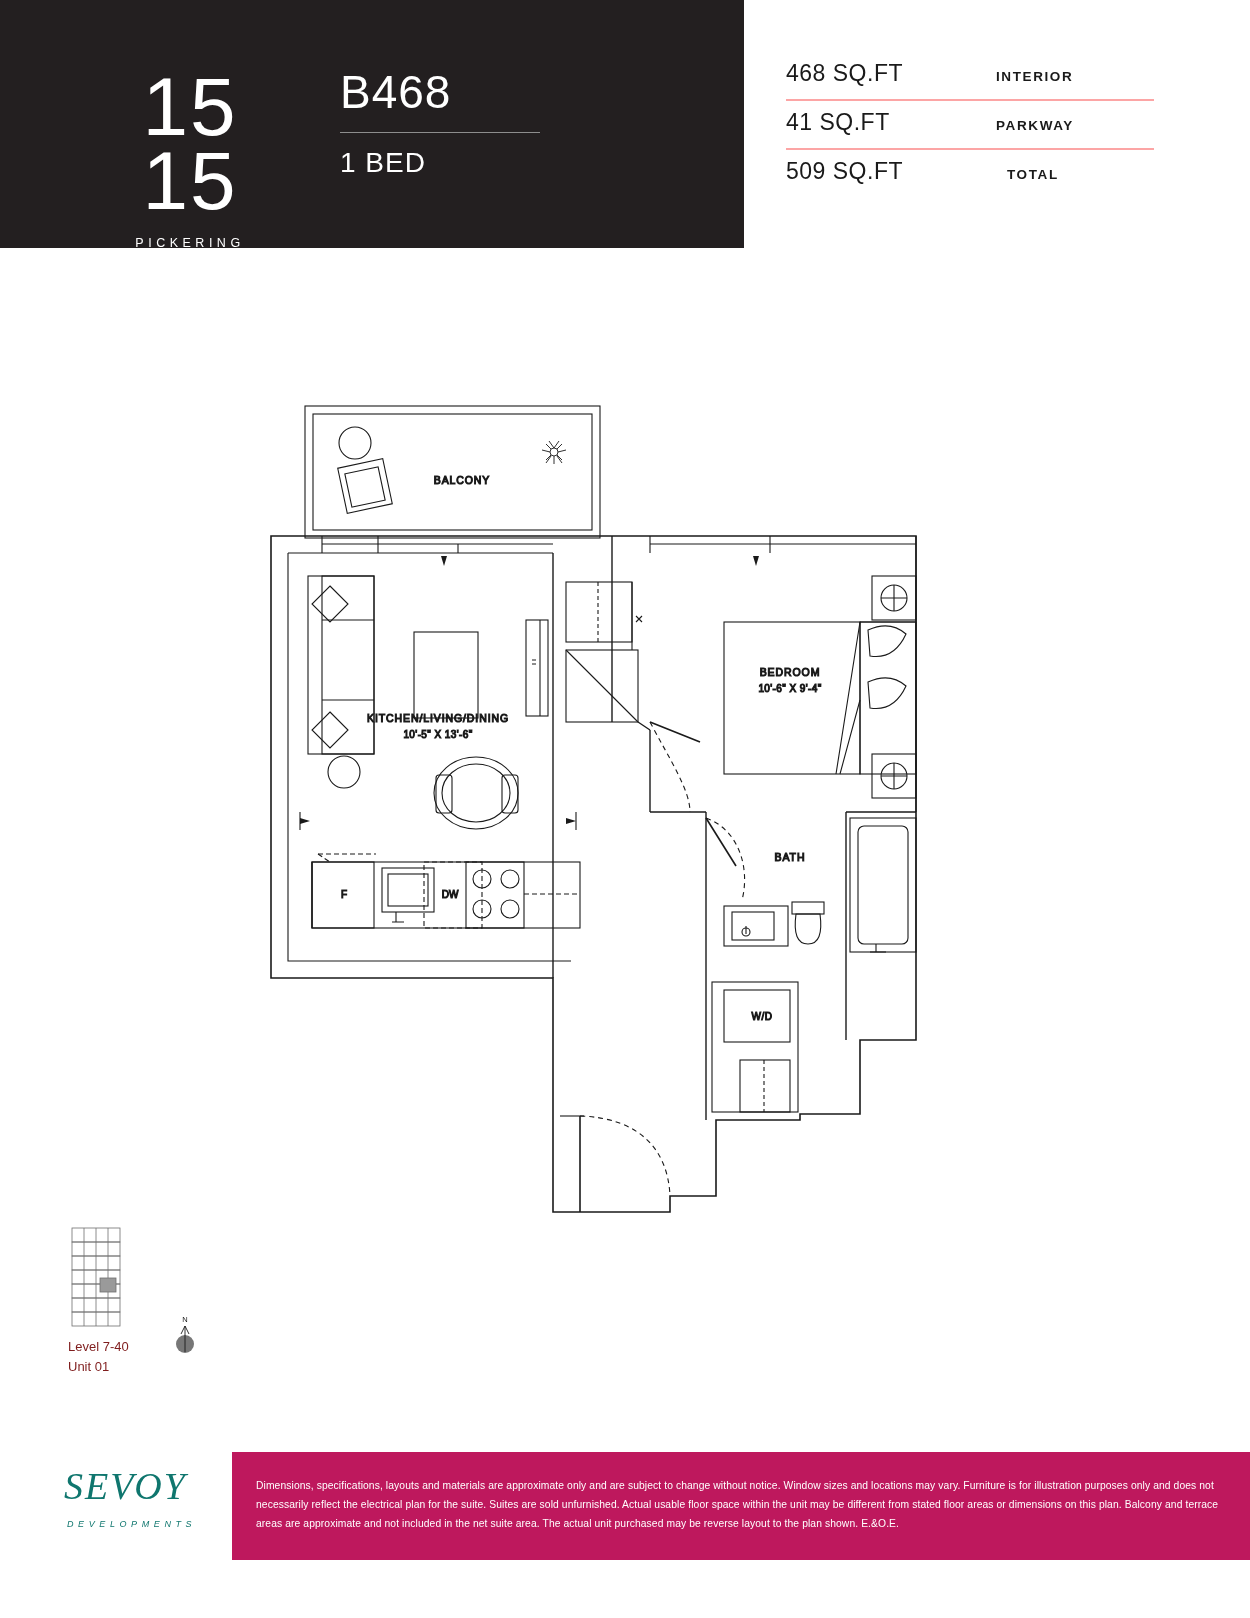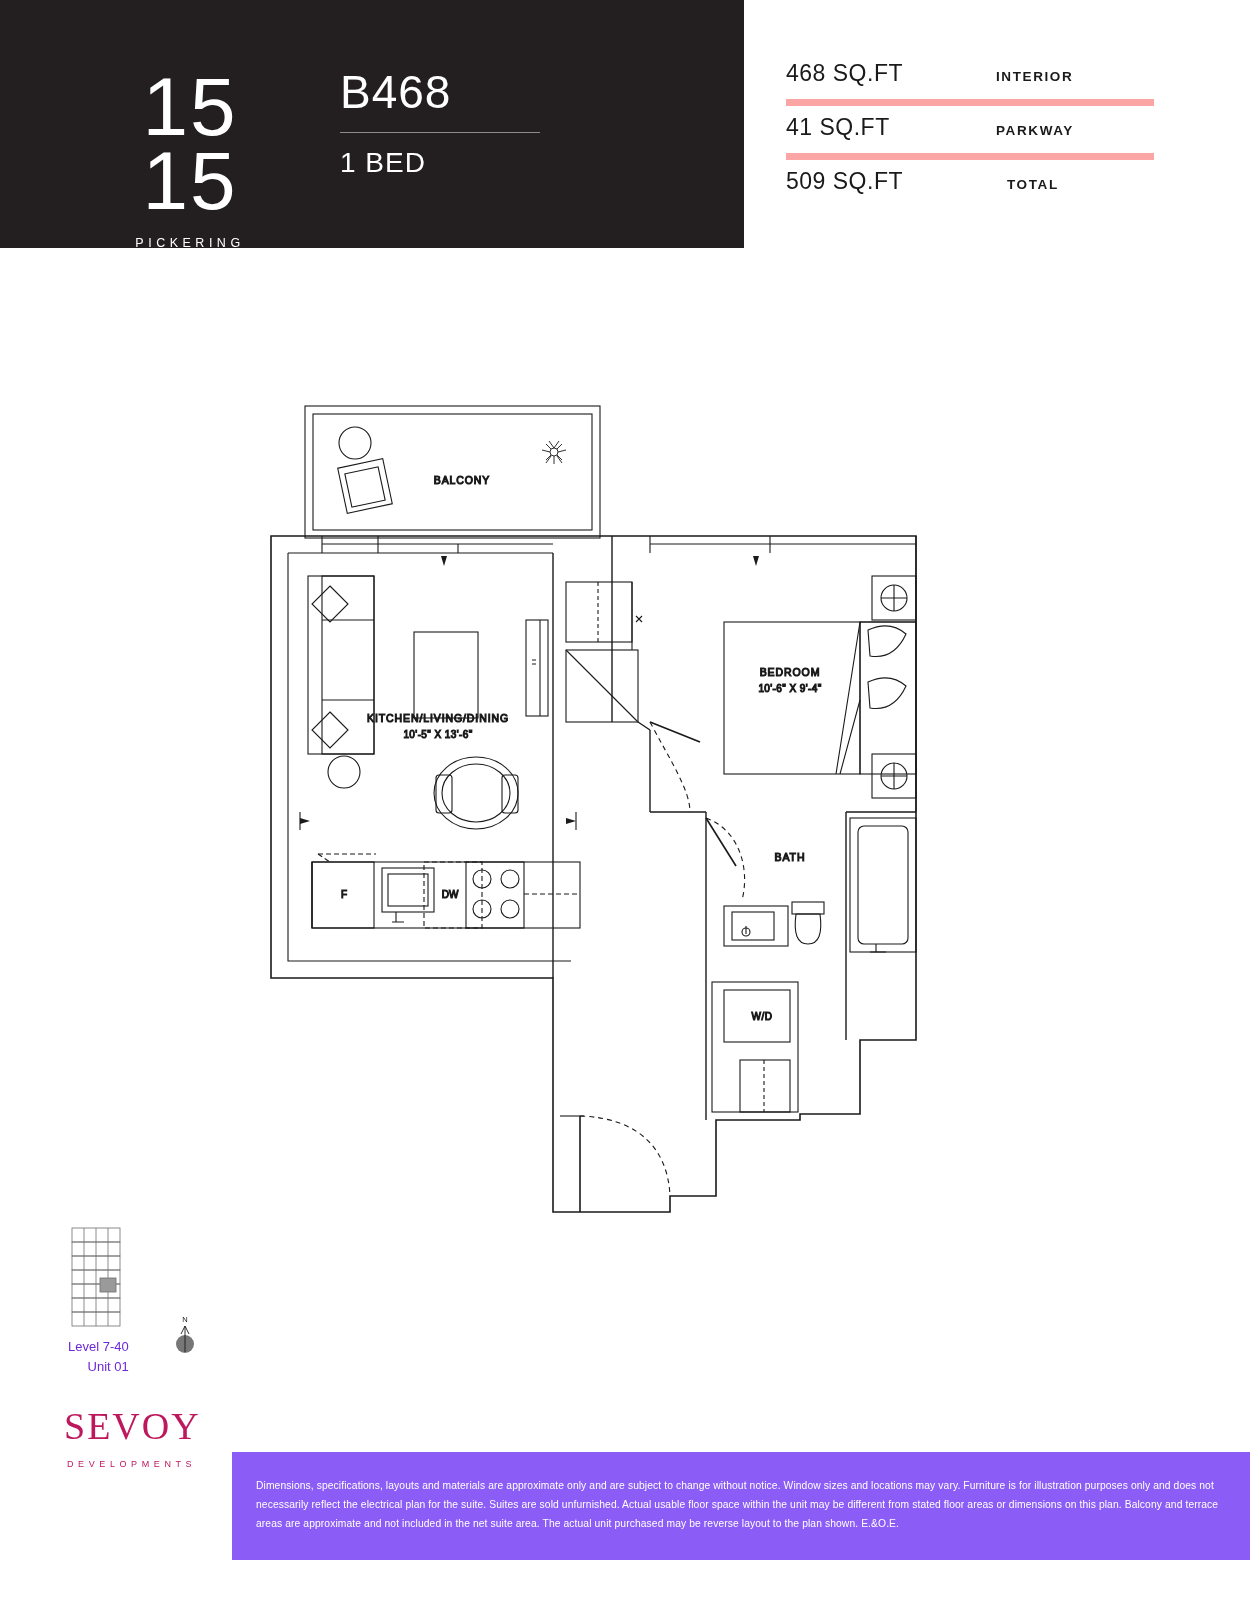--- a/index.html
+++ b/index.html
@@ -78,21 +78,21 @@
   .areas {
     position: absolute;
     left: 786px;
     top: 52px;
     width: 368px;
   }
   .area-row {
     display: flex;
     align-items: baseline;
     padding: 8px 0 12px 0;
-    border-bottom: 7px solid #fca5a5;
+    border-bottom: 2px solid #fca5a5;
   }
   .area-row:last-child { border-bottom: none; gap: 11px; }
   .area-val {
     width: 210px;
     font-size: 23px;
     font-weight: 400;
     letter-spacing: 0.5px;
   }
   .area-lbl {
     font-size: 13.5px;
@@ -114,51 +114,51 @@
     fill: #1a1a1a;
   }
 
   
   .levelinfo {
     position: absolute;
     left: 68px;
     top: 1337px;
     font-size: 13px;
     line-height: 1.5;
-    color: #6d28d9;
-    text-align: right;
+    color: #7f1d1d;
   }
 
   
   .footer-logo {
     position: absolute;
     left: 64px;
-    top: 1404px;
+    top: 1464px;
     width: 160px;
-    color: #be185d;
+    color: #0f766e;
+    font-style: italic;
   }
   .footer-logo .sevoy {
     font-size: 38px;
     letter-spacing: 2px;
     font-weight: 400;
     font-family: "Liberation Serif", serif;
   }
   .footer-logo .devs {
     font-size: 9px;
     letter-spacing: 4.6px;
     margin-top: 11px;
     margin-left: 3px;
   }
   .disclaimer {
     position: absolute;
     left: 232px;
     top: 1452px;
     width: 1018px;
     height: 108px;
-    background: #8b5cf6;
+    background: #be185d;
     color: #ffffff;
     box-sizing: border-box;
     padding: 24px 28px 0 24px;
     font-size: 10.3px;
     line-height: 1.85;
     letter-spacing: 0.1px;
   }
 </style>
 </head>
 <body>

